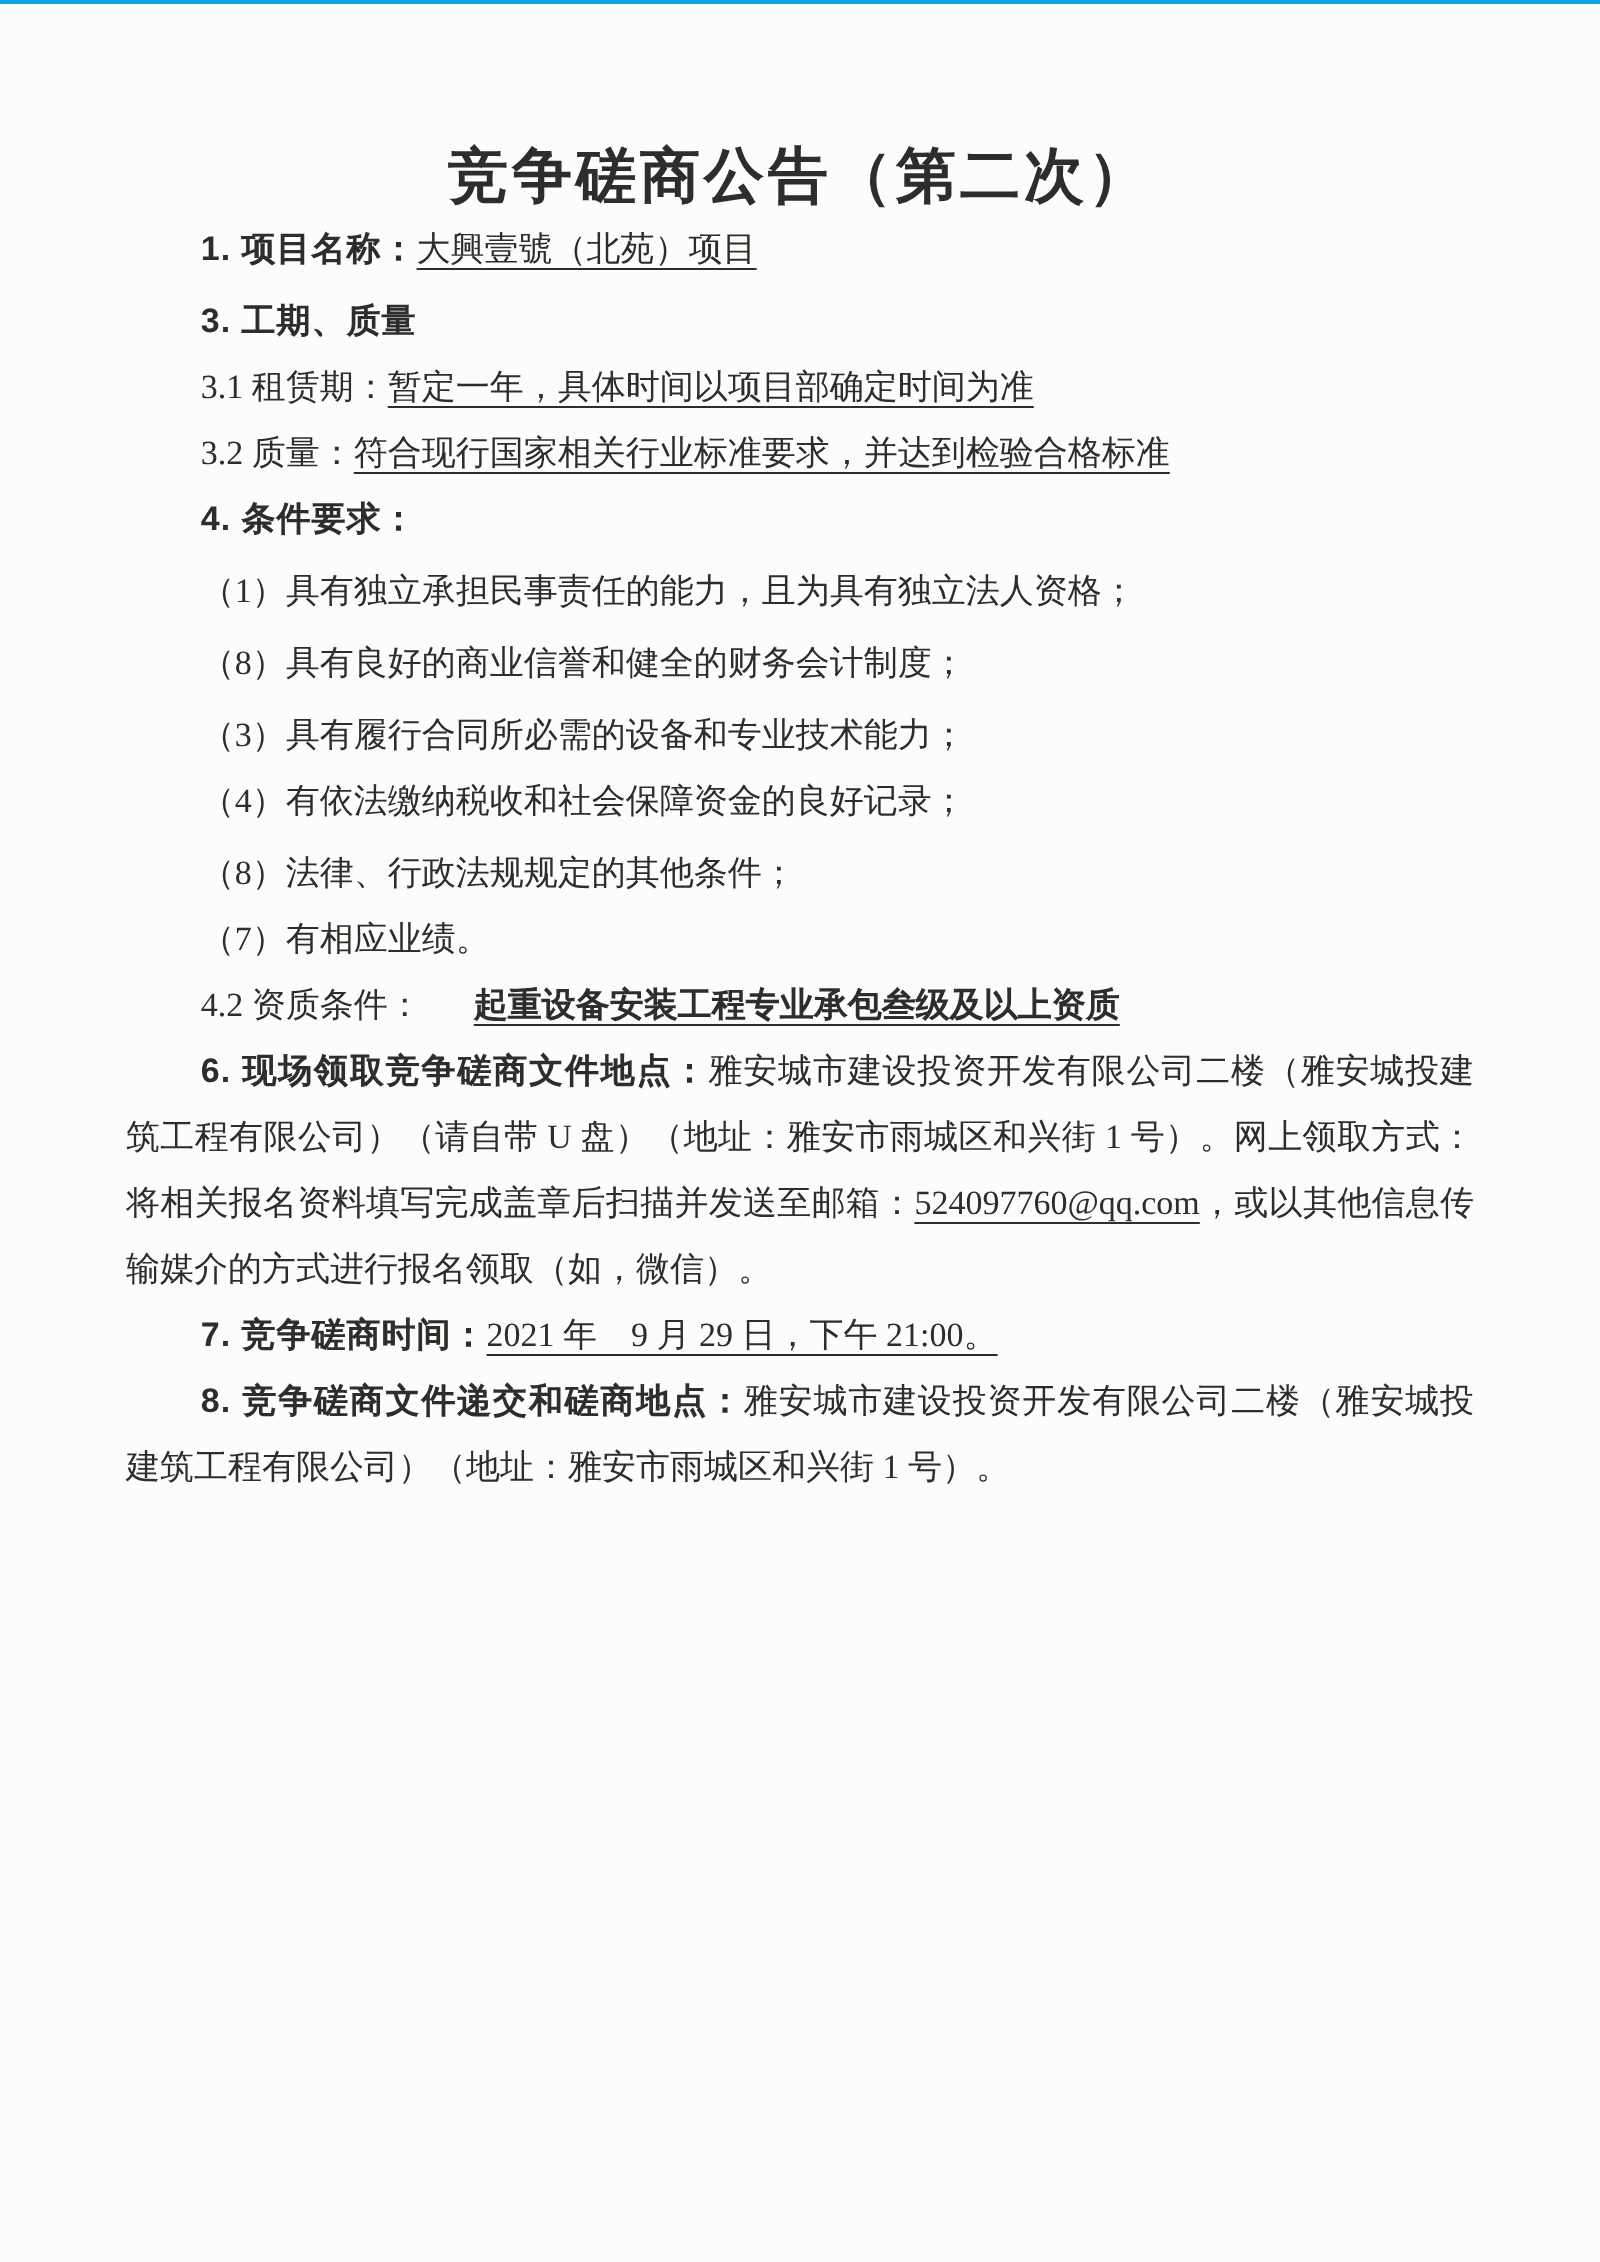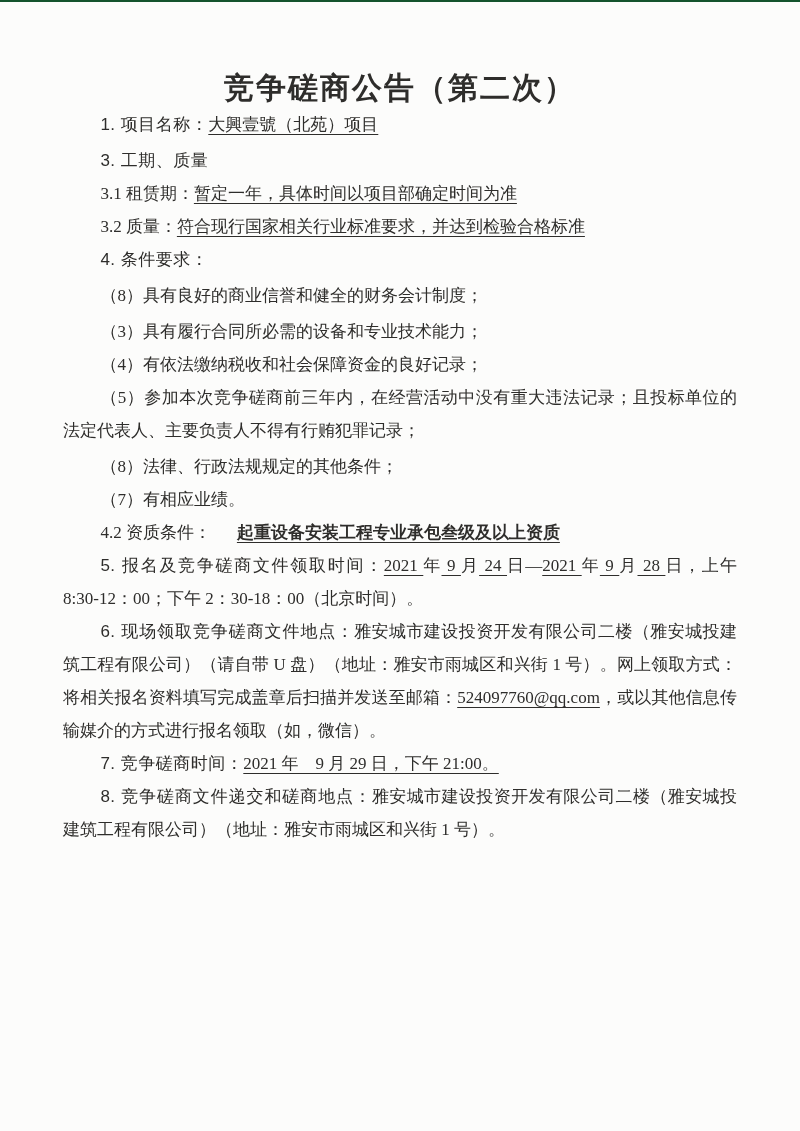--- a/index.html
+++ b/index.html
@@ -7,21 +7,21 @@
     width: 800px; height: 1131px;
     background: #fcfcfb;
     font-family: "Liberation Serif", serif;
     color: #2e2d2b;
     -webkit-font-smoothing: antialiased;
   }
   .page {
     box-sizing: border-box;
     width: 800px; height: 1131px;
     padding: 0 63px;
-    border-top: 2px solid #14532d;
+    border-top: 2px solid #0ea5e9;
     overflow: hidden;
   }
   .title {
     margin: 66px 0 0 0;
     text-align: center;
     font-size: 30px;
     font-weight: 700;
     letter-spacing: 2px;
     font-family: "Liberation Serif", serif;
   }
@@ -37,21 +37,21 @@
     font-size: 17px;
     line-height: 33px;
     text-align: justify;
     text-indent: 2.2em;
   }
   .li25 { line-height: 25px; }
   .mt7  { margin-top: 7px; }
   .mt3  { margin-top: 3px; }
   .bl {
     font-family: "Liberation Sans", sans-serif;
-    font-weight: 400;
+    font-weight: 700;
     letter-spacing: 0.5px;
   }
   .u {
     text-decoration: underline;
     text-underline-offset: 4px;
     text-decoration-thickness: 1px;
   }
   .bu {
     font-weight: 700;
     text-decoration: underline;
@@ -73,30 +73,29 @@
 
   <p class="blk mt7"><span class="bl">3. 工期、质量</span></p>
 
   <p class="blk"><span>3.1 租赁期：</span><span class="u">暂定一年，具体时间以项目部确定时间为准</span></p>
 
   <p class="blk"><span>3.2 质量：</span><span class="u">符合现行国家相关行业标准要求，并达到检验合格标准</span></p>
 
   <p class="blk"><span class="bl">4. 条件要求：</span></p>
 
 
+  <p class="blk mt3">（1）具有独立承担民事责任的能力，且为具有独立法人资格；</p>
   <p class="blk mt3">（8）具有良好的商业信誉和健全的财务会计制度；</p>
   <p class="blk mt3">（3）具有履行合同所必需的设备和专业技术能力；</p>
   <p class="blk">（4）有依法缴纳税收和社会保障资金的良好记录；</p>
-  <p class="blk">（5）参加本次竞争磋商前三年内，在经营活动中没有重大违法记录；且投标单位的法定代表人、主要负责人不得有行贿犯罪记录；</p>
   <p class="blk mt3">（8）法律、行政法规规定的其他条件；</p>
   <p class="blk">（7）有相应业绩。</p>
 
   <p class="blk"><span>4.2 资质条件：</span><span class="bu">起重设备安装工程专业承包叁级及以上资质</span></p>
 
-  <p class="blk"><span class="bl">5. 报名及竞争磋商文件领取时间：</span><span class="u">2021 </span><span>年</span><span class="u"> 9 </span><span>月</span><span class="u"> 24 </span><span>日—</span><span class="u">2021 </span><span>年</span><span class="u"> 9 </span><span>月</span><span class="u"> 28 </span><span>日，上午 8:30-12：00；下午 2：30-18：00（北京时间）。</span></p>
 
   <p class="blk"><span class="bl">6. 现场领取竞争磋商文件地点：</span><span>雅安城市建设投资开发有限公司二楼（雅安城投建筑工程有限公司）（请自带 U 盘）（地址：雅安市雨城区和兴街 1 号）。网上领取方式：将相关报名资料填写完成盖章后扫描并发送至邮箱：</span><span class="u">524097760@qq.com</span><span>，或以其他信息传输媒介的方式进行报名领取（如，微信）。</span></p>
 
   <p class="blk"><span class="bl">7. 竞争磋商时间：</span><span class="u">2021 年　9 月 29 日，下午 21:00。</span></p>
 
   <p class="blk"><span class="bl">8. 竞争磋商文件递交和磋商地点：</span><span>雅安城市建设投资开发有限公司二楼（雅安城投建筑工程有限公司）（地址：雅安市雨城区和兴街 1 号）。</span></p>
 
 </div>
 
 </body></html>

